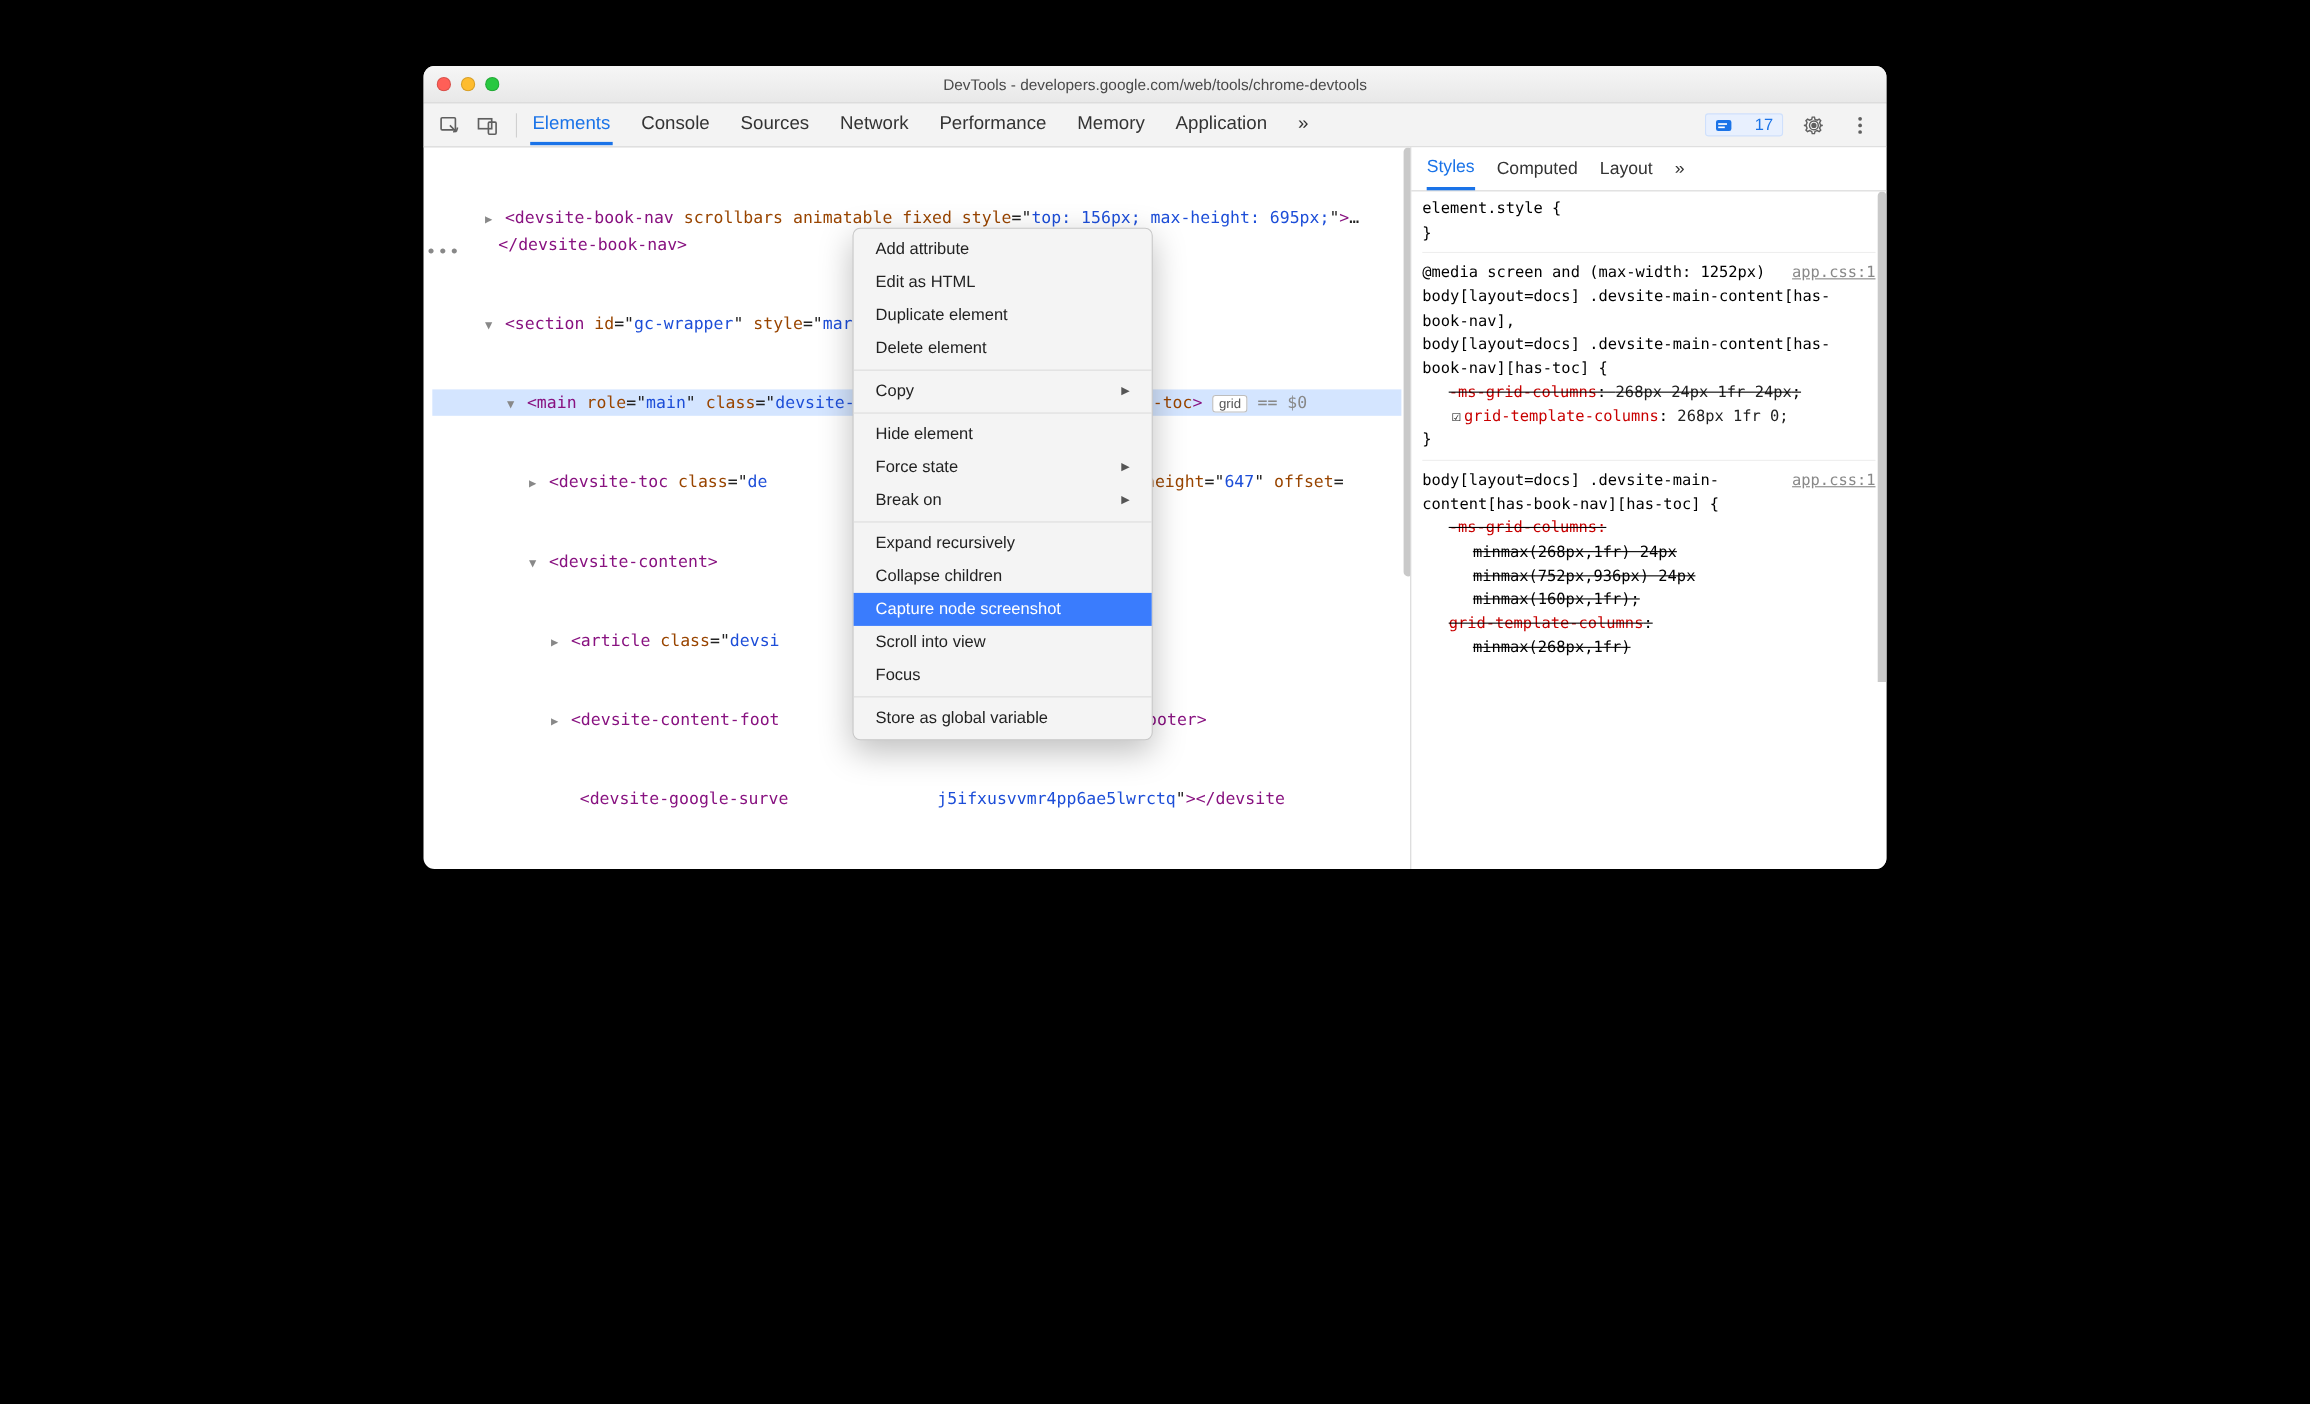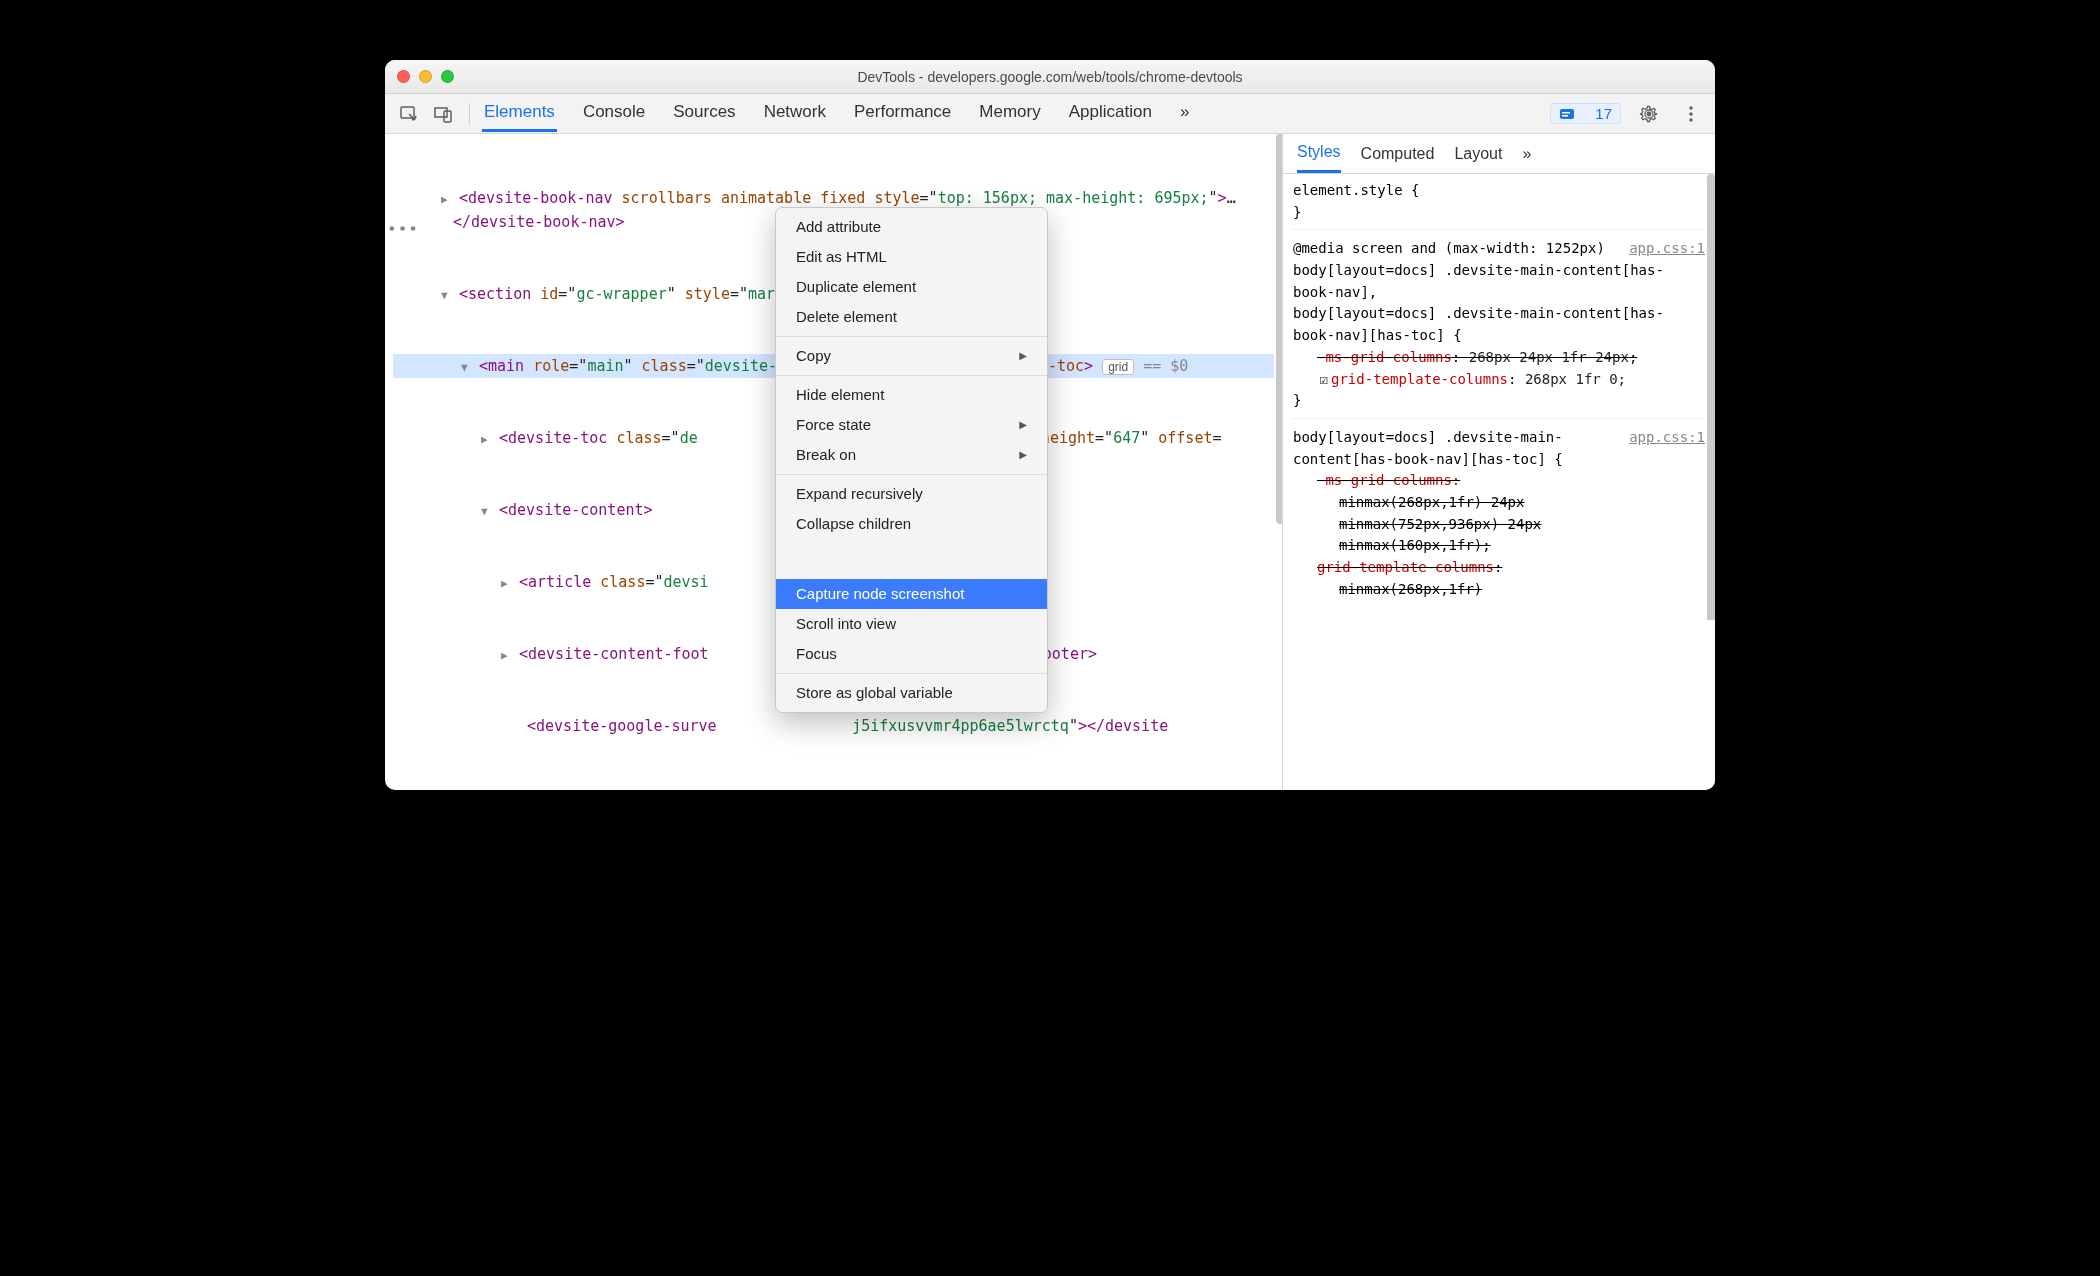--- a/index.html
+++ b/index.html
@@ -88,21 +88,21 @@
     border-right: 1px solid #d6d6d6;
   }
   .dom {
     padding: 4px 8px 20px 8px;
     white-space: pre;
   }
   .dom .row { white-space: normal; padding-left: var(--ind,20px); text-indent: -6px; }
   .arrow { color: #888; font-size: 11px; display: inline-block; width: 12px; }
   .t-tag { color: #881280; }
   .t-attn { color: #994500; }
-  .t-attv { color: #15803d; }
+  .t-attv { color: #1d4ed8; }
   .t-gray { color: #888; }
   .selected { background: #d4e5ff; }
   .badge {
     border: 1px solid #bdbdbd; border-radius: 3px;
     font-size: 12px; padding: 0 5px; color: #555; background: #fff;
     font-family: Liberation Sans, sans-serif;
   }
   .ctxmenu {
     position: absolute;
     top: 73px; left: 390px;
@@ -112,21 +112,21 @@
     border-radius: 7px;
     box-shadow: 0 10px 30px rgba(0,0,0,.25);
     font-family: -apple-system, sans-serif;
     font-size: 15px;
     padding: 4px 0;
   }
   .ctxmenu .mi {
     padding: 3px 20px;
     display: flex; align-items: center; justify-content: space-between;
   }
-  .ctxmenu .mi.hl { background: #3a7cfd; color: #fff; margin-top: 40px; }
+  .ctxmenu .mi.hl { background: #3a7cfd; color: #fff; }
   .ctxmenu .sep { height: 1px; background: #dcdcdc; margin: 4px 0; }
   .ctxmenu .sub::after { content: "▶"; font-size: 10px; color: #555; }
 
   .styles {
     width: 432px;
     display: flex; flex-direction: column;
     background: #fff;
     font-family: Menlo, Consolas, monospace;
     font-size: 14px;
   }

